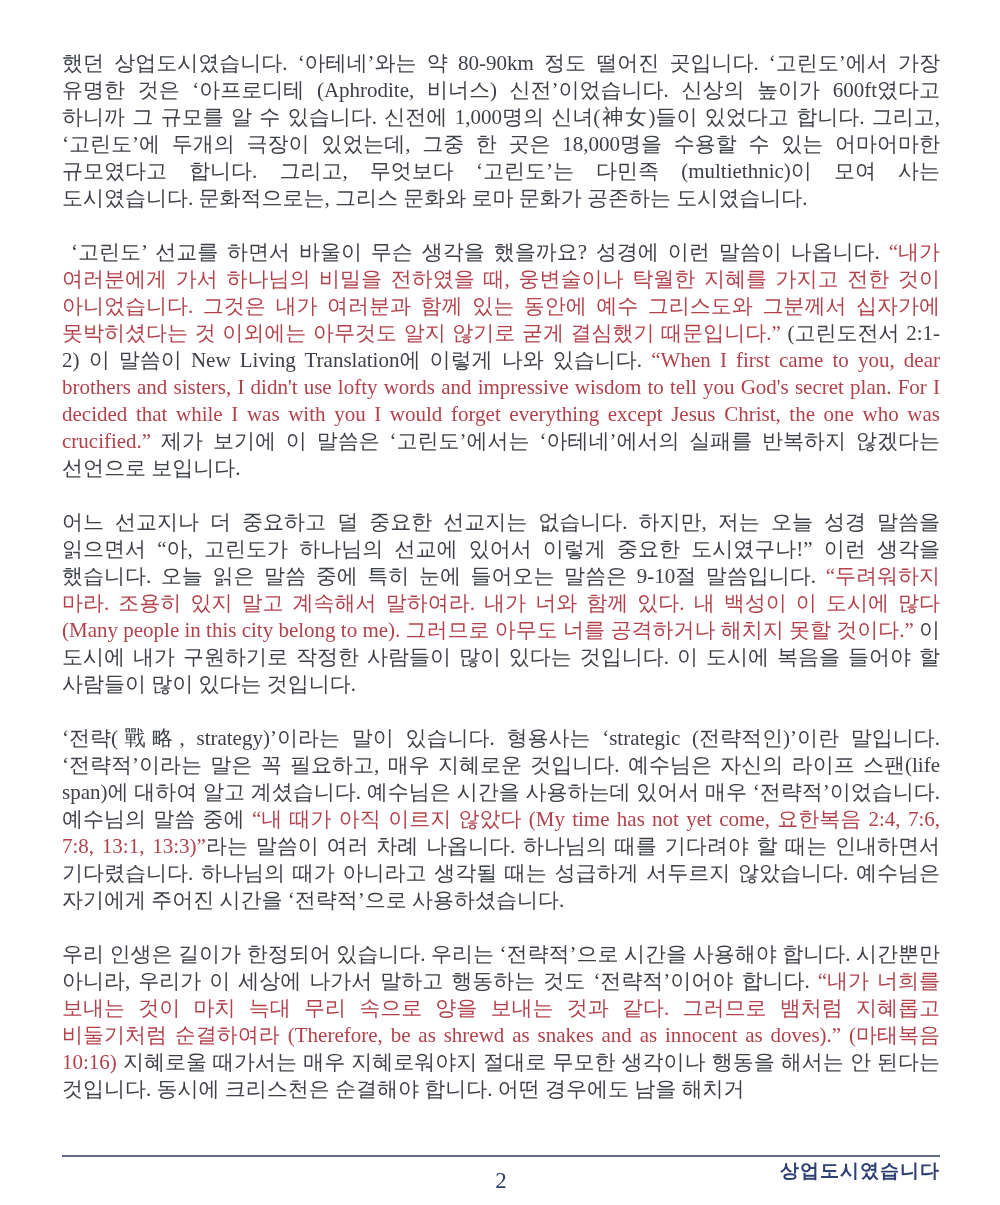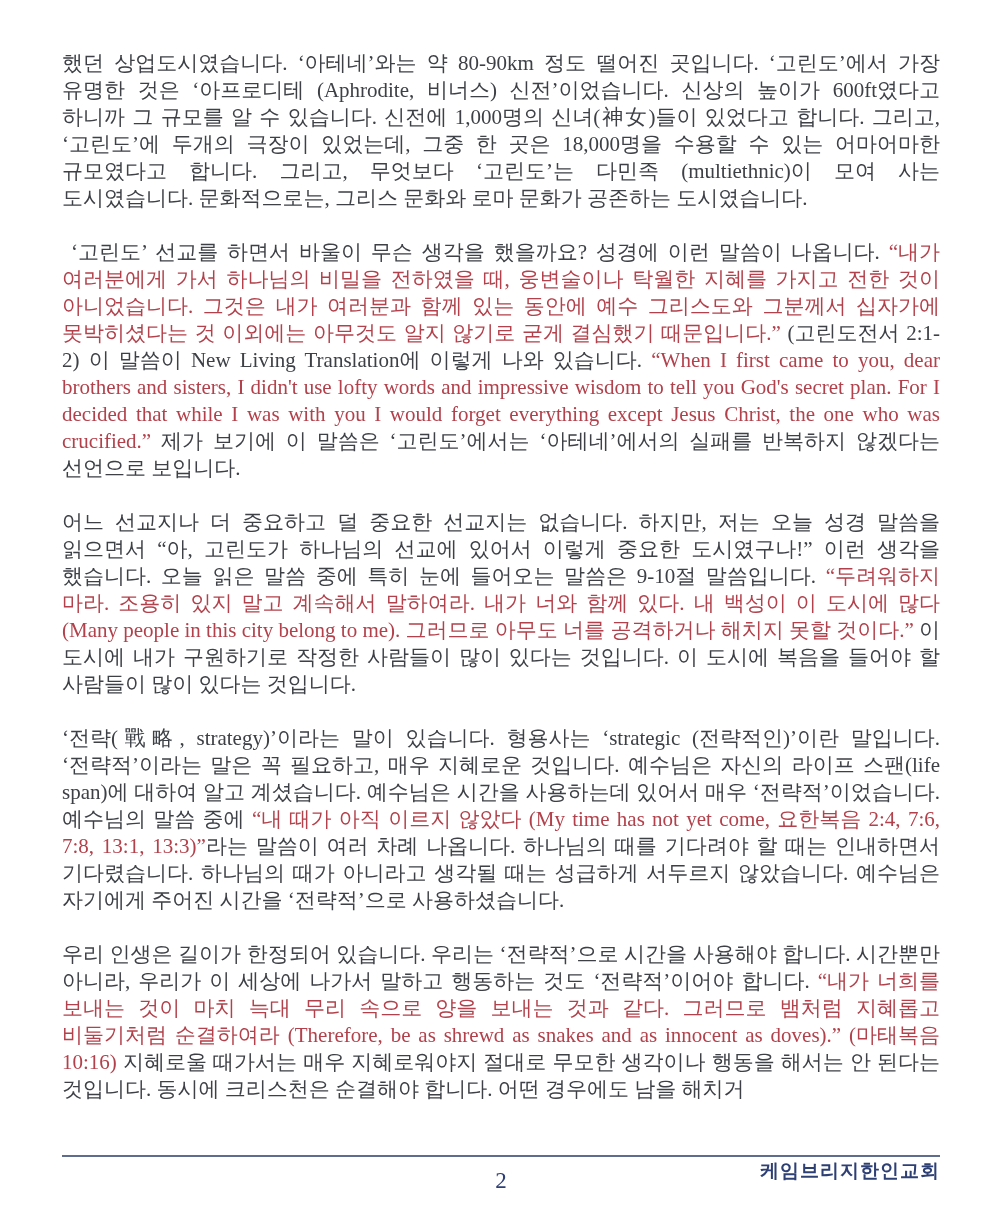--- a/index.html
+++ b/index.html
@@ -76,17 +76,17 @@
   <div class="content" id="sermon-body">
       <p><span class="run-normal">했던 상업도시였습니다. ‘아테네’와는 약 80-90km 정도 떨어진 곳입니다. ‘고린도’에서 가장 유명한 것은 ‘아프로디테 (Aphrodite, 비너스) 신전’이었습니다. 신상의 높이가 600ft였다고 하니까 그 규모를 알 수 있습니다. 신전에 1,000명의 신녀(神女)들이 있었다고 합니다. 그리고, ‘고린도’에 두개의 극장이 있었는데, 그중 한 곳은 18,000명을 수용할 수 있는 어마어마한 규모였다고 합니다. 그리고, 무엇보다 ‘고린도’는 다민족 (multiethnic)이 모여 사는 도시였습니다. 문화적으로는, 그리스 문화와 로마 문화가 공존하는 도시였습니다.</span></p>
       <p><span class="run-normal">&nbsp;‘고린도’ 선교를 하면서 바울이 무슨 생각을 했을까요? 성경에 이런 말씀이 나옵니다. </span><span class="run-red">“내가 여러분에게 가서 하나님의 비밀을 전하였을 때, 웅변술이나 탁월한 지혜를 가지고 전한 것이 아니었습니다. 그것은 내가 여러분과 함께 있는 동안에 예수 그리스도와 그분께서 십자가에 못박히셨다는 것 이외에는 아무것도 알지 않기로 굳게 결심했기 때문입니다.”</span><span class="run-normal"> (고린도전서 2:1-2) 이 말씀이 New Living Translation에 이렇게 나와 있습니다. </span><span class="run-red">“When I first came to you, dear brothers and sisters, I didn't use lofty words and impressive wisdom to tell you God's secret plan. For I decided that while I was with you I would forget everything except Jesus Christ, the one who was crucified.”</span><span class="run-normal"> 제가 보기에 이 말씀은 ‘고린도’에서는 ‘아테네’에서의 실패를 반복하지 않겠다는 선언으로 보입니다.</span></p>
       <p><span class="run-normal">어느 선교지나 더 중요하고 덜 중요한 선교지는 없습니다. 하지만, 저는 오늘 성경 말씀을 읽으면서 “아, 고린도가 하나님의 선교에 있어서 이렇게 중요한 도시였구나!” 이런 생각을 했습니다. 오늘 읽은 말씀 중에 특히 눈에 들어오는 말씀은 9-10절 말씀입니다. </span><span class="run-red">“두려워하지 마라. 조용히 있지 말고 계속해서 말하여라. 내가 너와 함께 있다. 내 백성이 이 도시에 많다 (Many people in this city belong to me). 그러므로 아무도 너를 공격하거나 해치지 못할 것이다.”</span><span class="run-normal"> 이 도시에 내가 구원하기로 작정한 사람들이 많이 있다는 것입니다. 이 도시에 복음을 들어야 할 사람들이 많이 있다는 것입니다.</span></p>
       <p><span class="run-normal">‘전략(戰略, strategy)’이라는 말이 있습니다. 형용사는 ‘strategic (전략적인)’이란 말입니다. ‘전략적’이라는 말은 꼭 필요하고, 매우 지혜로운 것입니다. 예수님은 자신의 라이프 스팬(life span)에 대하여 알고 계셨습니다. 예수님은 시간을 사용하는데 있어서 매우 ‘전략적’이었습니다. 예수님의 말씀 중에 </span><span class="run-red">“내 때가 아직 이르지 않았다 (My time has not yet come, 요한복음 2:4, 7:6, 7:8, 13:1, 13:3)”</span><span class="run-normal">라는 말씀이 여러 차례 나옵니다. 하나님의 때를 기다려야 할 때는 인내하면서 기다렸습니다. 하나님의 때가 아니라고 생각될 때는 성급하게 서두르지 않았습니다. 예수님은 자기에게 주어진 시간을 ‘전략적’으로 사용하셨습니다.</span></p>
       <p><span class="run-normal">우리 인생은 길이가 한정되어 있습니다. 우리는 ‘전략적’으로 시간을 사용해야 합니다. 시간뿐만 아니라, 우리가 이 세상에 나가서 말하고 행동하는 것도 ‘전략적’이어야 합니다. </span><span class="run-red">“내가 너희를 보내는 것이 마치 늑대 무리 속으로 양을 보내는 것과 같다. 그러므로 뱀처럼 지혜롭고 비둘기처럼 순결하여라 (Therefore, be as shrewd as snakes and as innocent as doves).” (마태복음 10:16)</span><span class="run-normal"> 지혜로울 때가서는 매우 지혜로워야지 절대로 무모한 생각이나 행동을 해서는 안 된다는 것입니다. 동시에 크리스천은 순결해야 합니다. 어떤 경우에도 남을 해치거</span></p>
     </div>
 
   <div class="page-footer">
     <div class="footer-rule"></div>
-    <div class="church-name">케임브리지한인교회</div>
+    <div class="church-name">상업도시였습니다</div>
     <div class="page-number">2</div>
   </div>
 
 </div>
 
 </body></html>

